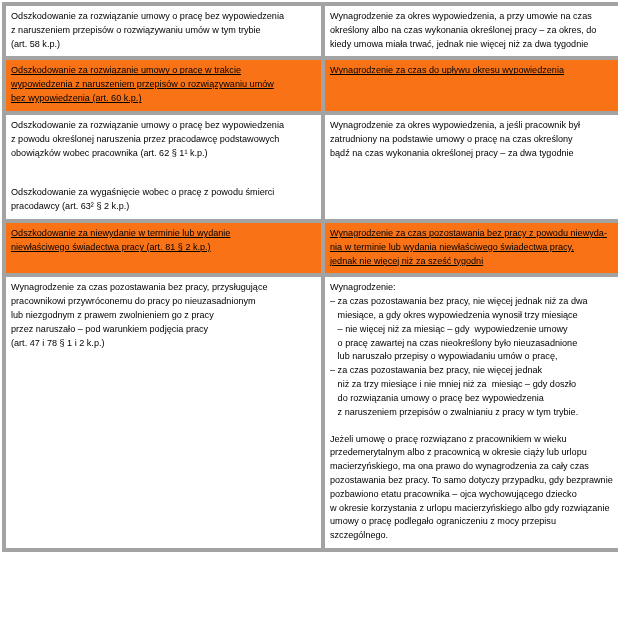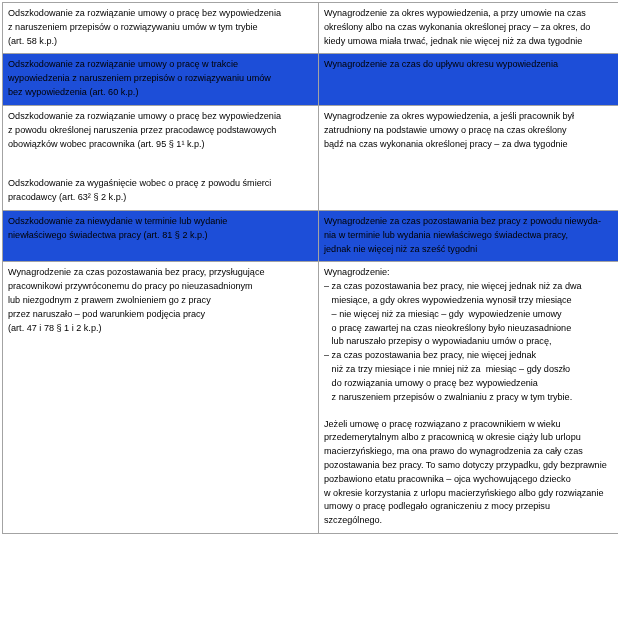--- a/index.html
+++ b/index.html
@@ -19,29 +19,29 @@
     background: #ffffff;
     box-sizing: border-box;
   }
   table.doc-table {
     border-collapse: collapse;
     width: 614px;
     margin: 2px 2px 0 2px;
     table-layout: fixed;
   }
   table.doc-table td {
-    border: 1px solid #a3a3a3;
+    border: 4px solid #a3a3a3;
     vertical-align: top;
     padding: 4px 5px 5px 5px;
     font-size: 9.1px;
     line-height: 1.52;
   }
   td.col-left { width: 305px; }
   td.col-right { width: 305px; }
-  .shaded { background: #1d4ed8; }
+  .shaded { background: #f97316; text-decoration: underline; }
   .plain { background: #ffffff; }
   p.ln {
     margin: 0;
     padding: 0;
     white-space: pre-wrap;
   }
   p.blank {
     margin: 0;
     padding: 0;
     height: 13px;
@@ -72,21 +72,21 @@
           <p class="ln">bez wypowiedzenia (art. 60 k.p.)</p>
         </td>
         <td class="col-right shaded">
           <p class="ln">Wynagrodzenie za czas do upływu okresu wypowiedzenia</p>
         </td>
       </tr>
       <tr>
         <td class="col-left plain">
           <p class="ln">Odszkodowanie za rozwiązanie umowy o pracę bez wypowiedzenia</p>
           <p class="ln">z powodu określonej naruszenia przez pracodawcę podstawowych</p>
-          <p class="ln">obowiązków wobec pracownika (art. 95 § 1¹ k.p.)</p>
+          <p class="ln">obowiązków wobec pracownika (art. 62 § 1¹ k.p.)</p>
           <p class="blank"></p>
           <p class="blank"></p>
           <p class="ln">Odszkodowanie za wygaśnięcie wobec o pracę z powodu śmierci</p>
           <p class="ln">pracodawcy (art. 63² § 2 k.p.)</p>
         </td>
         <td class="col-right plain">
           <p class="ln">Wynagrodzenie za okres wypowiedzenia, a jeśli pracownik był</p>
           <p class="ln">zatrudniony na podstawie umowy o pracę na czas określony</p>
           <p class="ln">bądź na czas wykonania określonej pracy – za dwa tygodnie</p>
         </td>

